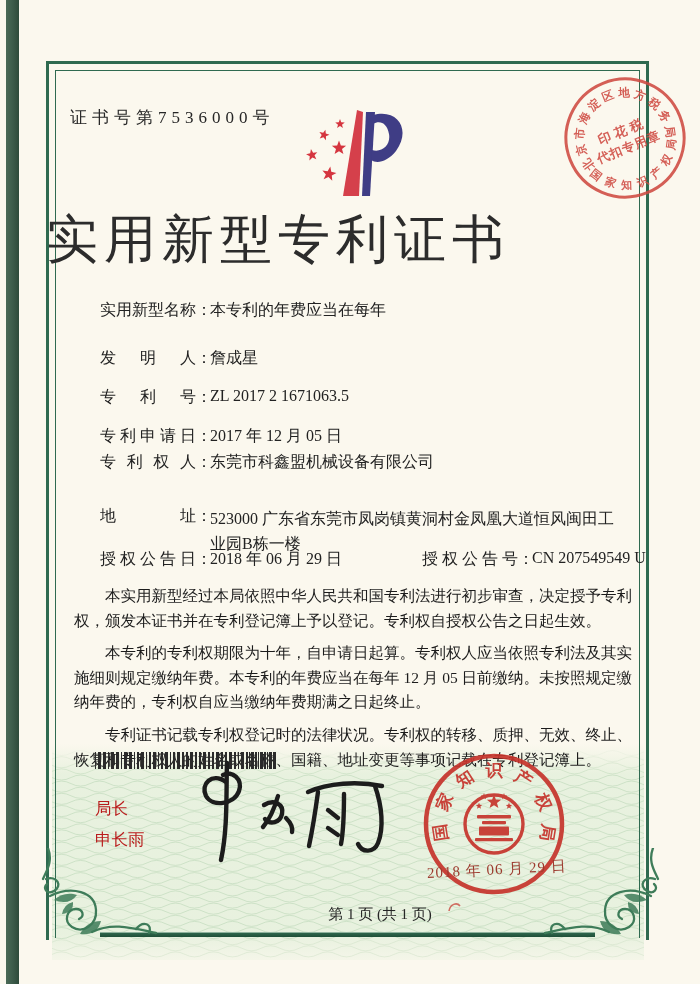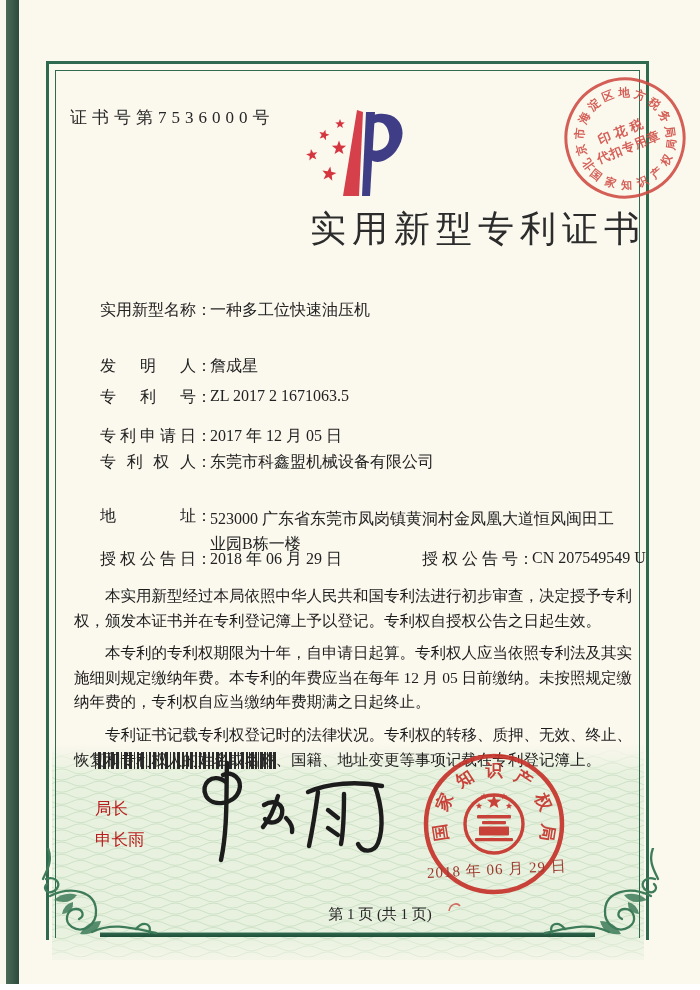--- a/index.html
+++ b/index.html
@@ -7,22 +7,22 @@
         font-family:"Liberation Serif", serif;color:#1f1f1f;}
   .paper{position:absolute;left:0;top:0;width:700px;height:984px;background:#fbf8ee;}
   .edge-band{position:absolute;left:6px;top:0;width:13px;height:984px;
              background:linear-gradient(90deg,#4a6a57 0%,#3c5a49 55%,#2e4a3a 100%);}
   .frame-outer{position:absolute;left:46px;top:61px;width:597px;height:876px;
                border-top:3px solid #2f6a50;border-left:3px solid #2f6a50;border-right:3px solid #2f6a50;}
   .frame-inner{position:absolute;left:55px;top:70px;width:583px;height:867px;
                border-top:1px solid #2f6a50;border-left:1px solid #2f6a50;border-right:1px solid #2f6a50;}
   .cert-no{position:absolute;left:70px;top:106px;font-size:17px;letter-spacing:5px;color:#262626;text-align:center;}
   .logo{position:absolute;left:293px;top:108px;}
-  .title{position:absolute;left:46px;top:205px;width:600px;text-align:right;
-         font-size:36px;letter-spacing:6px;color:#2c2c2c;}
+  .title{position:absolute;left:46px;top:205px;width:600px;text-align:left;
+         font-size:52px;letter-spacing:6px;color:#2c2c2c;}
   .fields{position:absolute;left:68px;top:0;width:580px;font-size:16px;color:#222;}
   .frow{position:absolute;left:0;white-space:nowrap;}
   .flabel{display:inline-block;width:96px;text-align:justify;text-align-last:justify;vertical-align:top;margin-left:32px;}
   .fcolon{display:inline-block;width:14px;vertical-align:top;}
   .fvalue{display:inline-block;vertical-align:top;}
   .fvalue.addr{width:415px;white-space:normal;line-height:25px;}
   .grant-right{position:absolute;left:322px;top:0;white-space:nowrap;}
   .bodytext{position:absolute;left:66px;top:576px;width:574px;font-size:15.5px;line-height:24.6px;
             text-align:justify;color:#1c1c1c;}
   .bodytext p{margin:8px;text-indent:2em;}
@@ -110,23 +110,23 @@
       <polygon points="32.42,21.69 32.80,25.55 36.49,26.71 32.94,28.26 32.97,32.13 30.40,29.23 26.73,30.46 28.69,27.12 26.39,24.00 30.17,24.84" fill="#d5353f"></polygon>
       <polygon points="46.00,32.50 47.85,37.45 53.13,37.68 49.00,40.97 50.41,46.07 46.00,43.15 41.59,46.07 43.00,40.97 38.87,37.68 44.15,37.45" fill="#d5353f"></polygon>
       <polygon points="17.96,41.09 20.10,44.74 24.30,44.18 21.50,47.35 23.32,51.17 19.44,49.48 16.37,52.39 16.77,48.18 13.06,46.16 17.19,45.25" fill="#d5353f"></polygon>
       <polygon points="37.30,58.61 38.27,63.81 43.43,64.96 38.78,67.48 39.29,72.74 35.45,69.10 30.60,71.21 32.88,66.44 29.38,62.48 34.62,63.17" fill="#d5353f"></polygon>
     </svg>
 
   <div class="title">实用新型专利证书</div>
 
   <div class="fields">
     <div class="frow" style="top:300px">
-      <span class="flabel">实用新型名称</span><span class="fcolon">：</span><span class="fvalue">一种多工位快速油压机</span>
-    </div>
-    <div class="frow" style="top:356px">
+      <span class="flabel">实用新型名称</span><span class="fcolon">：</span><span class="fvalue">本专利的年费应当在每年</span>
+    </div>
+    <div class="frow" style="top:348px">
       <span class="flabel">发明人</span><span class="fcolon">：</span><span class="fvalue">詹成星</span>
     </div>
     <div class="frow" style="top:387px">
       <span class="flabel">专利号</span><span class="fcolon">：</span><span class="fvalue">ZL 2017 2 1671063.5</span>
     </div>
     <div class="frow" style="top:426px">
       <span class="flabel">专利申请日</span><span class="fcolon">：</span><span class="fvalue">2017 年 12 月 05 日</span>
     </div>
     <div class="frow" style="top:452px">
       <span class="flabel">专利权人</span><span class="fcolon">：</span><span class="fvalue">东莞市科鑫盟机械设备有限公司</span>

